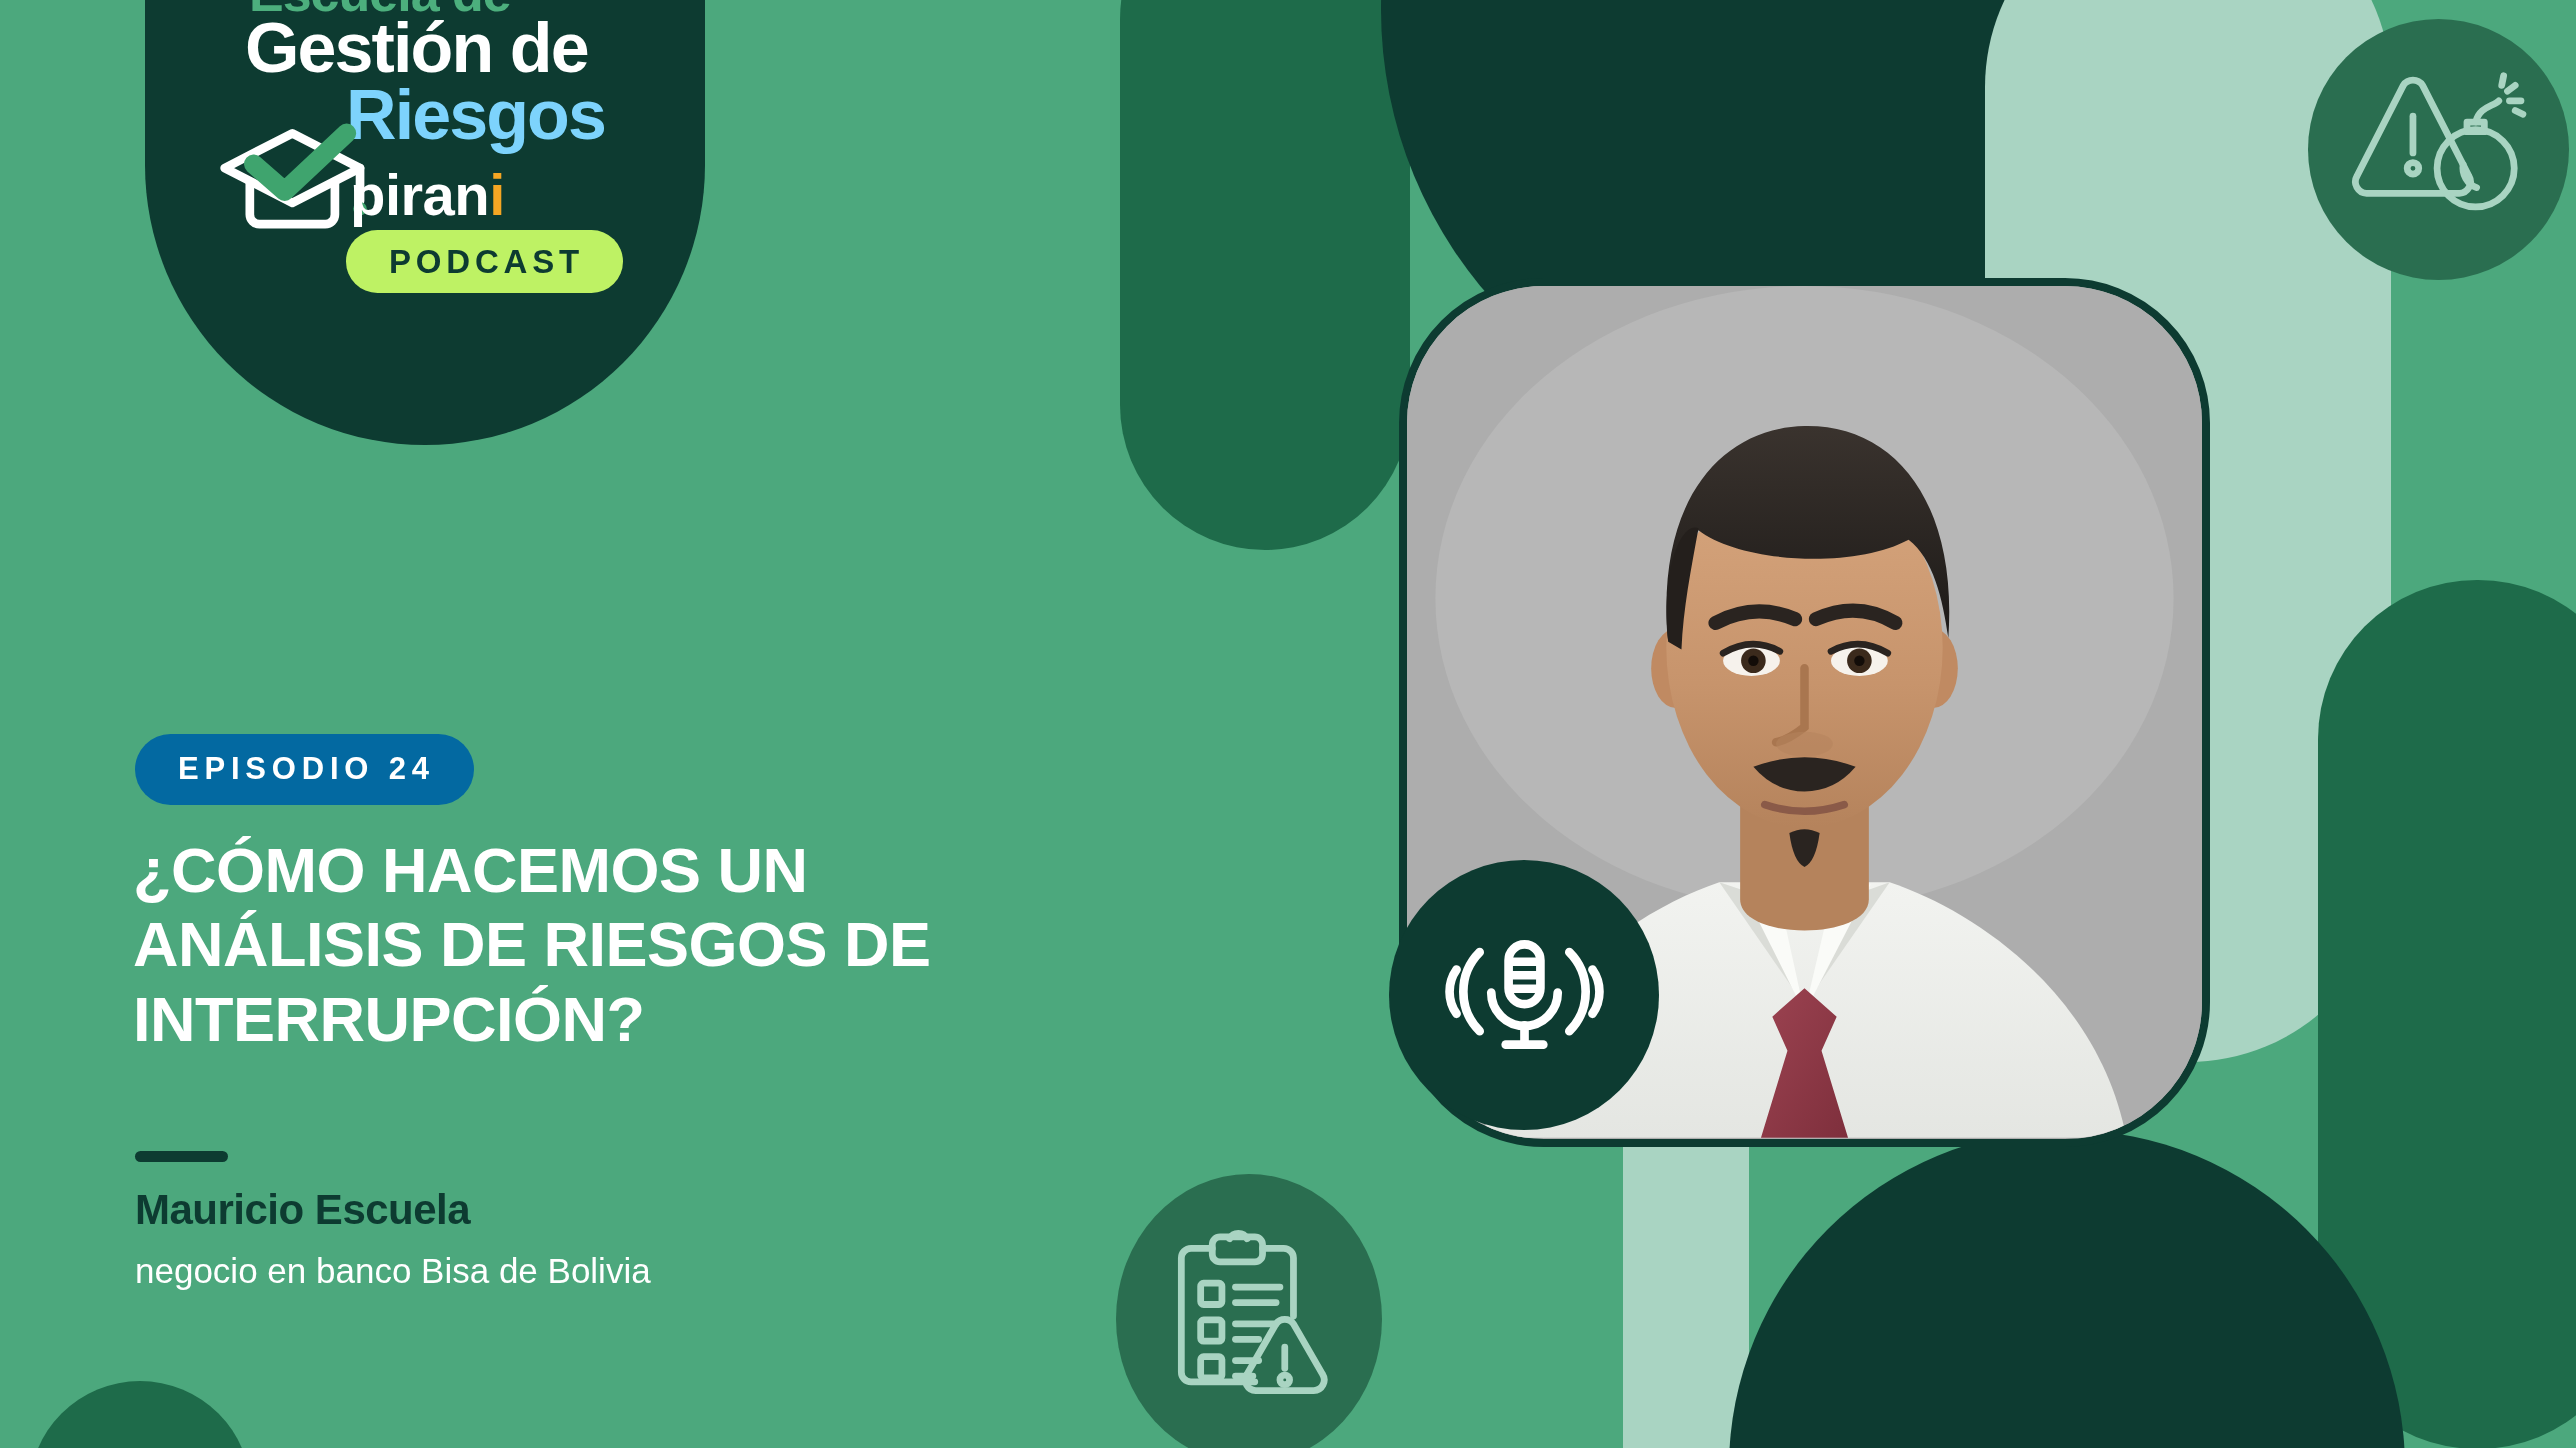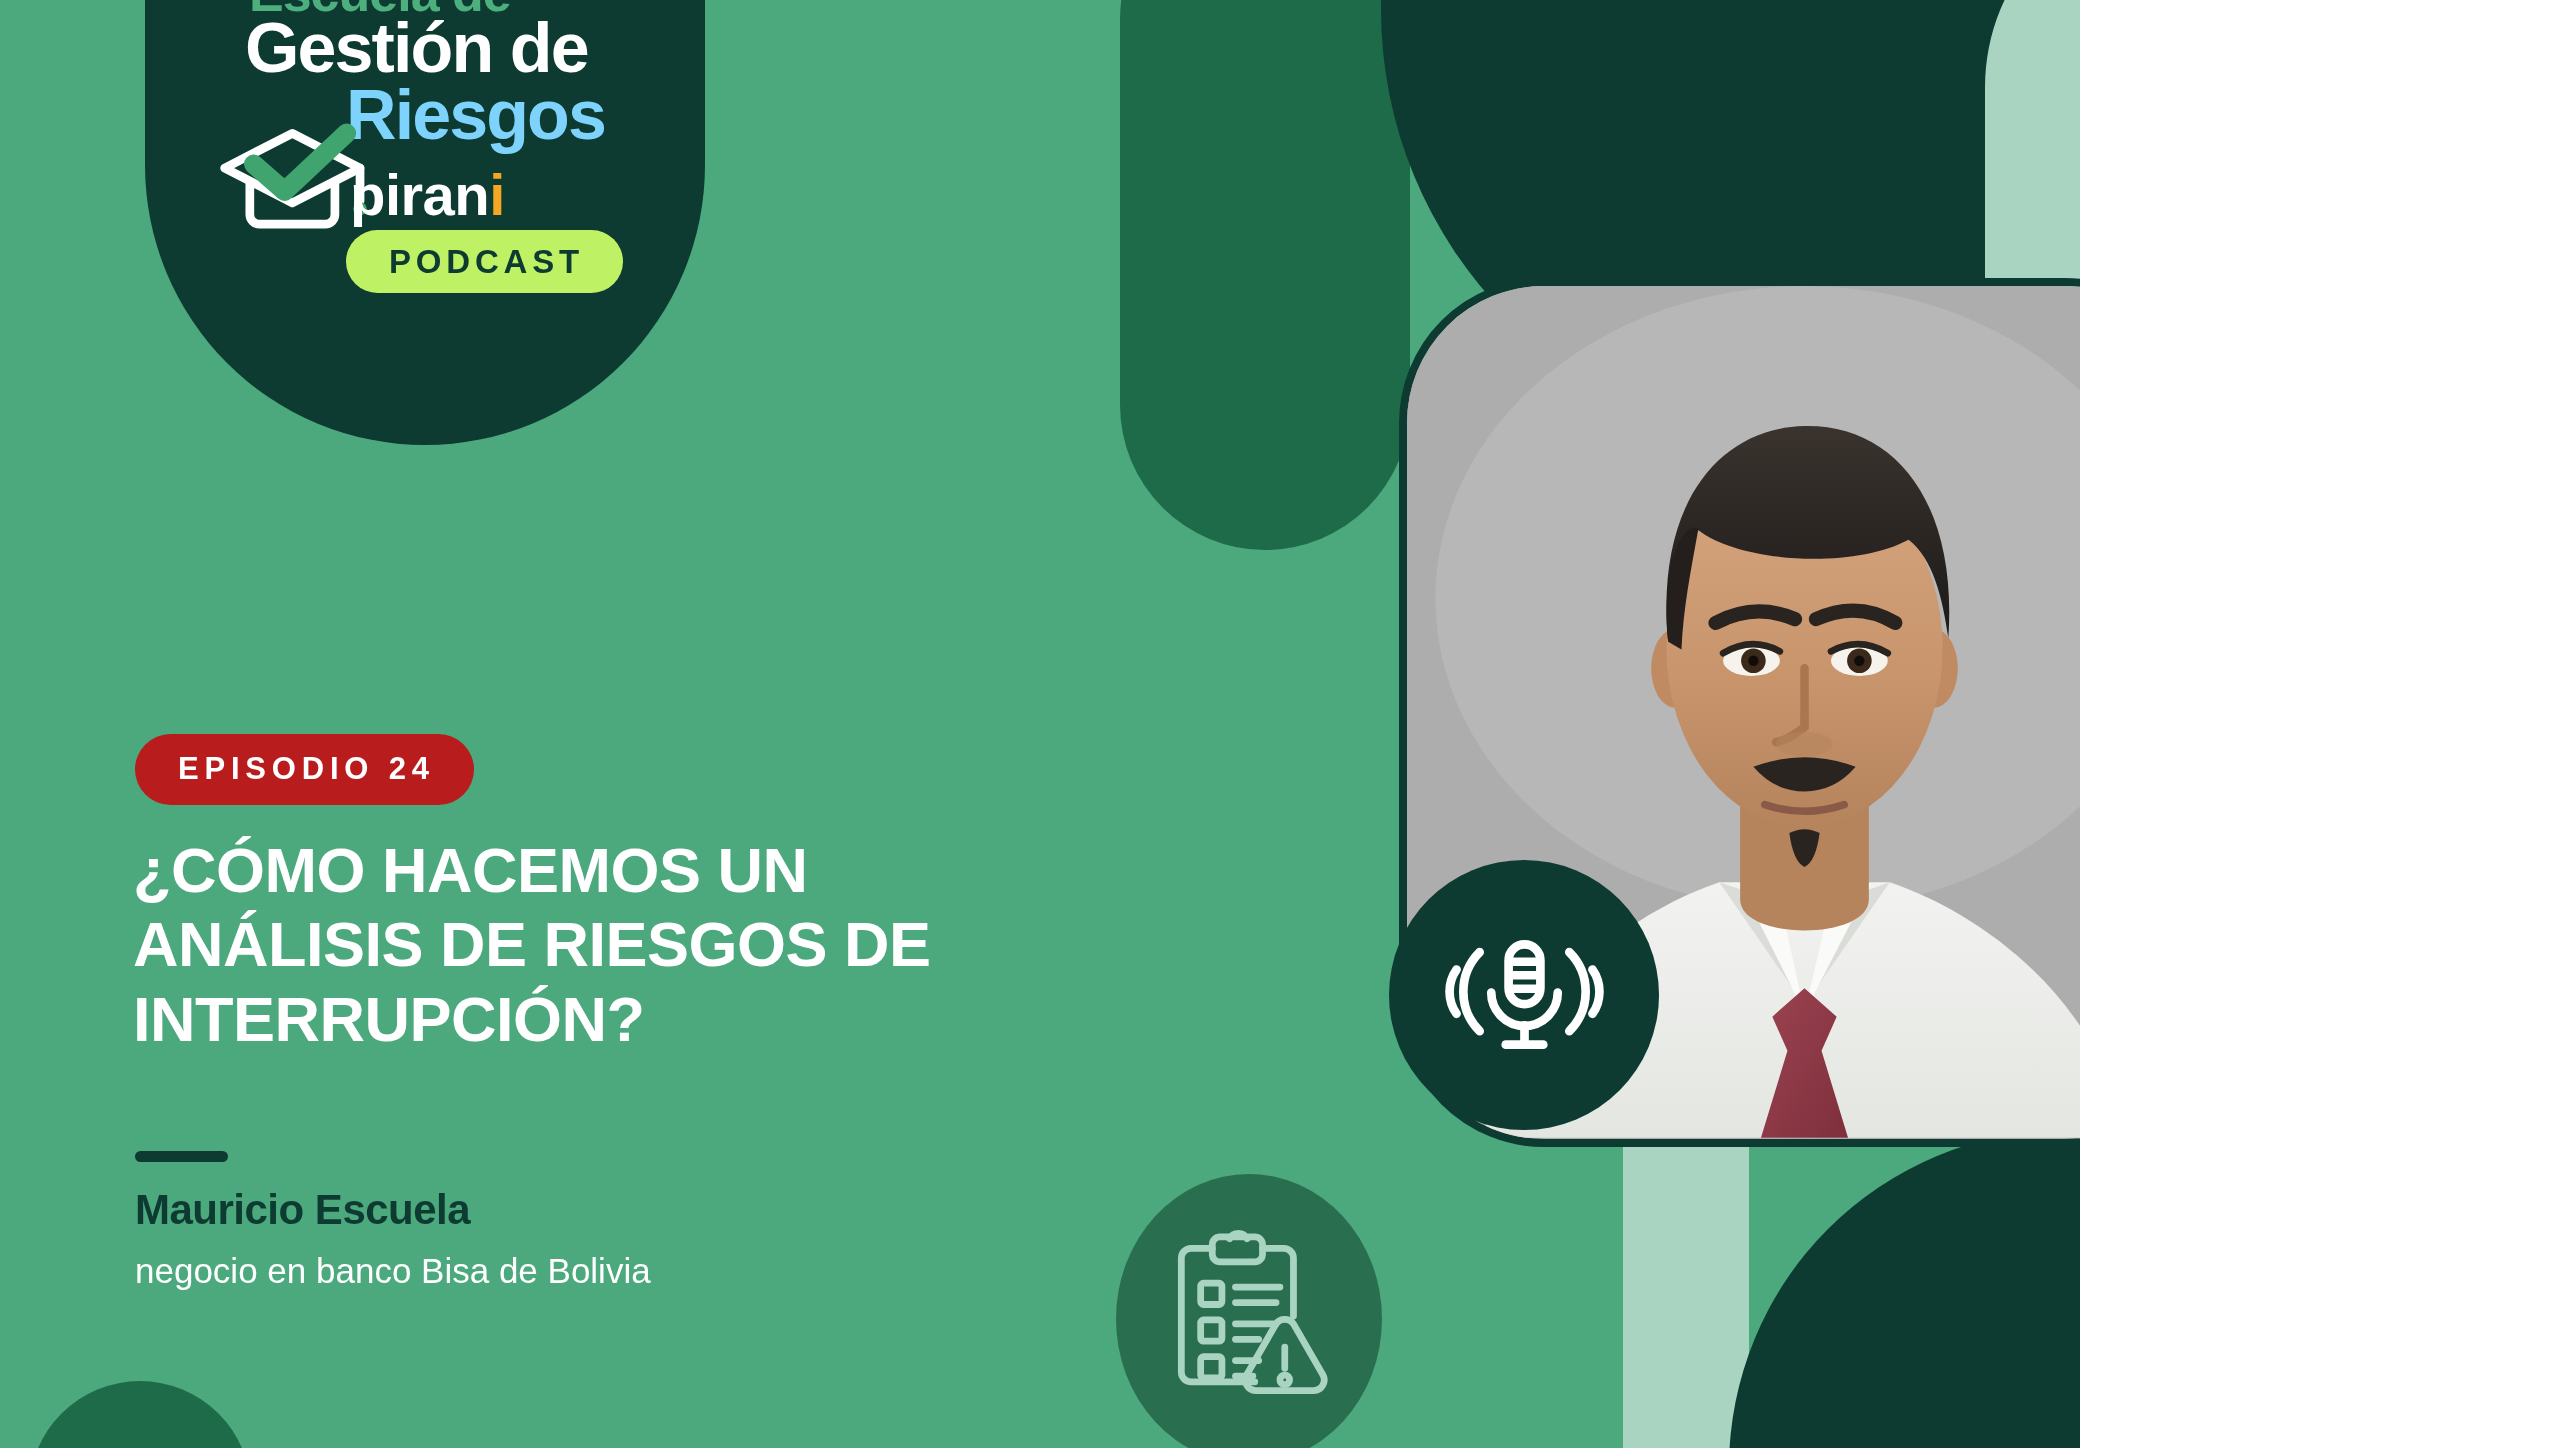--- a/index.html
+++ b/index.html
@@ -3,21 +3,21 @@
 <meta charset="utf-8">
 <style>
   * { box-sizing: border-box; margin: 0; padding: 0; }
   html, body {
     width: 2576px; height: 1449px;
     overflow: hidden;
     font-family: "Liberation Sans", sans-serif;
   }
   #stage {
     position: relative;
-    width: 2080px; height: 1449px;
+    width: 2576px; height: 1449px;
     background: #4CA87D;
     overflow: hidden;
   }
 
   
   .shape { position: absolute; }
 
   .sh-dark-pill-1 {            
     left: 1120px; top: -126px;
     width: 290px; height: 676px;
@@ -114,21 +114,21 @@
     color: #0D3B31;
     font-size: 33px; font-weight: 700;
     letter-spacing: 4.8px;
     padding: 12.6px 39px 12.6px 43px;
     border-radius: 39px;
   }
 
   
   .episode-pill {
     position: absolute; left: 135px; top: 734px;
-    background: #b91c1c;
+    background: #0369a1;
     color: #FFFFFF;
     font-size: 31px; font-weight: 700;
     letter-spacing: 5.8px;
     padding: 17.4px 39px 17.4px 43px;
     border-radius: 39px;
   }
   .ep-title {
     position: absolute; left: 133px; top: 833px;
     width: 1140px;
     color: #FFFFFF;

